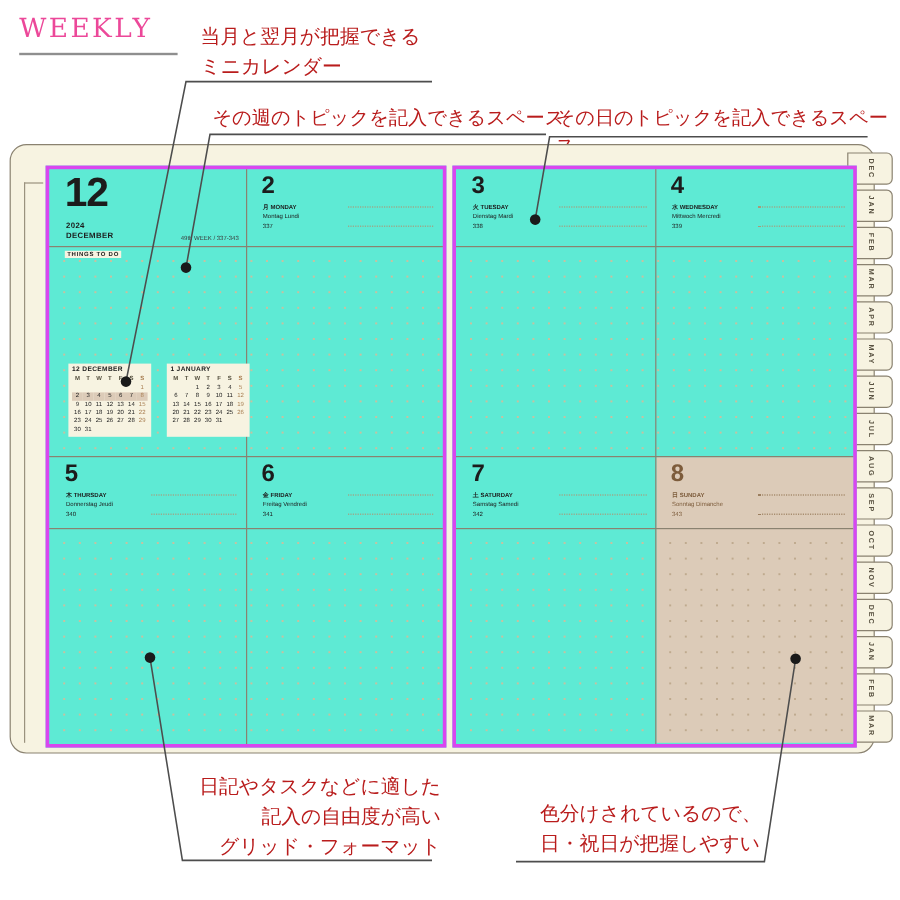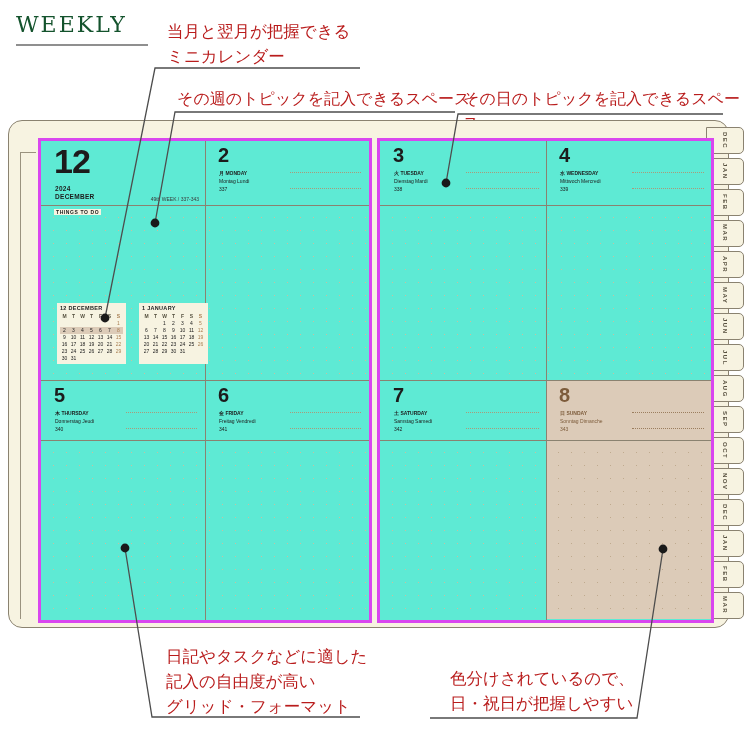--- a/index.html
+++ b/index.html
@@ -1,27 +1,27 @@
 <!DOCTYPE html>
 <html><head>
 <meta charset="utf-8">
 <style>
   html,body{margin:0;padding:0;background:#fff;}
   .stage{position:relative;width:750px;height:750px;background:#ffffff;overflow:hidden;
          font-family:"Liberation Sans","DejaVu Sans",sans-serif;color:#1c1c1c;}
 
   
   .weekly-title{position:absolute;left:16px;top:12px;font-family:"DejaVu Serif","Liberation Serif",serif;
-                font-size:22px;letter-spacing:2px;color:#14532d;width:132px;padding-bottom:7px;
+                font-size:22px;letter-spacing:2px;color:#ec4899;width:132px;padding-bottom:7px;
                 border-bottom:2px solid #8f8f8f;}
   .ann{position:absolute;font-size:16.5px;font-weight:500;color:#b91c1c;line-height:1.5;white-space:pre-line;}
   .ann1{left:167px;top:19px;}
   .ann2{left:177px;top:87px;font-size:16px;text-align:center;}
   .ann3{left:463px;top:87px;font-size:16px;}
-  .ann4{left:166px;top:644px;}
+  .ann4{left:166px;top:644px;text-align:right;}
   .ann5{left:450px;top:666px;}
   .leaders{position:absolute;left:0;top:0;z-index:50;pointer-events:none;}
 
   
   .cover{position:absolute;left:8px;top:120px;width:721px;height:508px;background:#f7f3e1;
          border:1.5px solid #8a8270;border-radius:14px;box-sizing:border-box;}
   .sheet-edge{position:absolute;left:20px;top:152px;width:15px;height:466px;
               border-left:1px solid #9a927e;border-top:1px solid #9a927e;}
   
   .tabs{position:absolute;left:706px;top:127px;}

